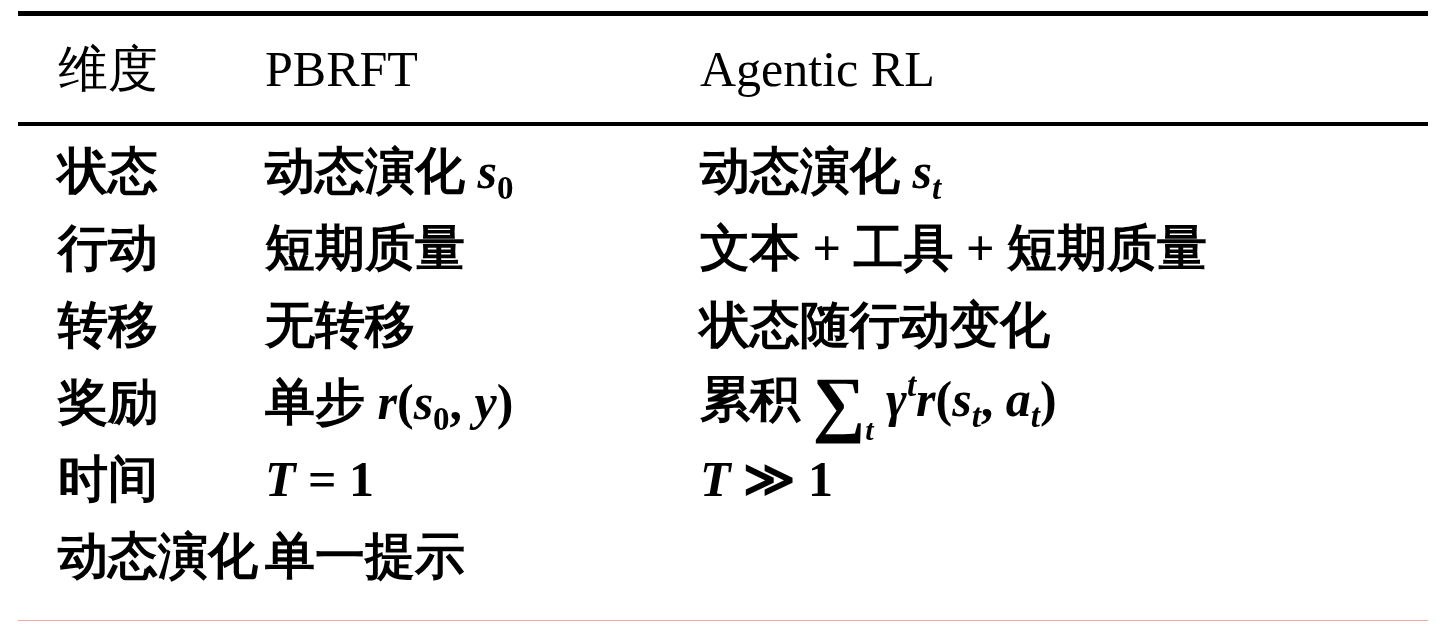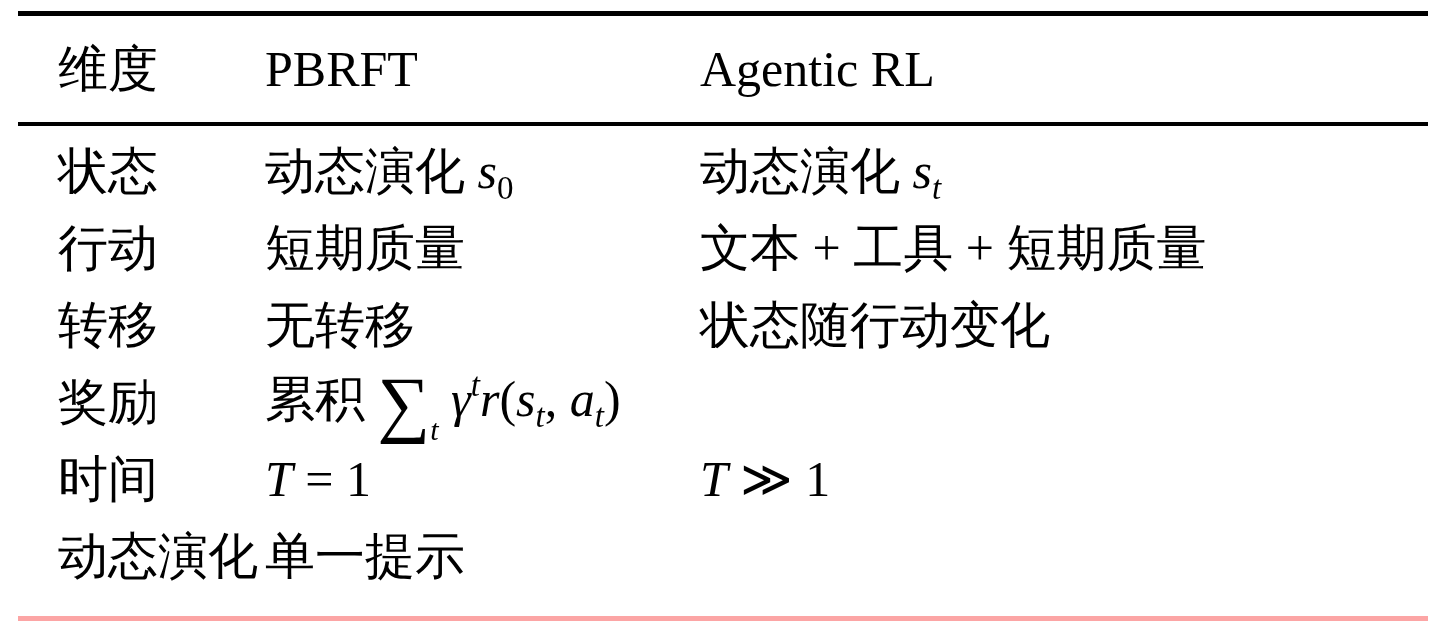--- a/index.html
+++ b/index.html
@@ -16,40 +16,41 @@
     overflow: hidden;
   }
   .table {
     position: absolute;
     left: 18px;
     top: 11px;
     width: 1410px;
     height: 610px;
     box-sizing: border-box;
     border-top: 5px solid #000;
-    border-bottom: 5px solid #fca5a5;
+    border-bottom: 1px solid #fca5a5;
   }
   .thead {
     box-sizing: border-box;
     height: 110px;
     border-bottom: 4px solid #000;
     display: grid;
     grid-template-columns: 207px 435px 1fr;
     padding-left: 40px;
     align-items: center;
   }
   .tbody {
     padding: 6px 0 18px 0;
   }
   .trow {
     height: 77px;
     display: grid;
     grid-template-columns: 207px 435px 1fr;
     padding-left: 40px;
     align-items: center;
+    font-weight: bold;
   }
   .cell {
     font-size: 50px;
     line-height: 1;
     white-space: nowrap;
   }
   .it {
     font-style: italic;
   }
   sub, sup {
@@ -90,20 +91,21 @@
         <div class="cell"><span>短期质量</span></div>
         <div class="cell"><span>文本 + 工具 + 短期质量</span></div>
       </div>
       <div class="trow">
         <div class="cell">转移</div>
         <div class="cell"><span>无转移</span></div>
         <div class="cell"><span>状态随行动变化</span></div>
       </div>
       <div class="trow">
         <div class="cell">奖励</div>
+        <div class="cell"><span>单步 </span><span class="it">r</span><span>(</span><span class="it">s</span><sub>0</sub><span>, </span><span class="it">y</span><span>)</span></div>
         <div class="cell"><span>累积 </span><span class="sum">∑</span><sub class="it sumsub">t</sub><span> </span><span class="it">γ</span><sup class="it">t</sup><span class="it">r</span><span>(</span><span class="it">s</span><sub class="it">t</sub><span>, </span><span class="it">a</span><sub class="it">t</sub><span>)</span></div>
       </div>
       <div class="trow">
         <div class="cell">时间</div>
         <div class="cell"><span class="it">T</span><span> = 1</span></div>
         <div class="cell"><span class="it">T</span><span> ≫ 1</span></div>
       </div>
       <div class="trow">
         <div class="cell"><span>动态演化</span></div>
         <div class="cell"><span>单一提示</span></div>

